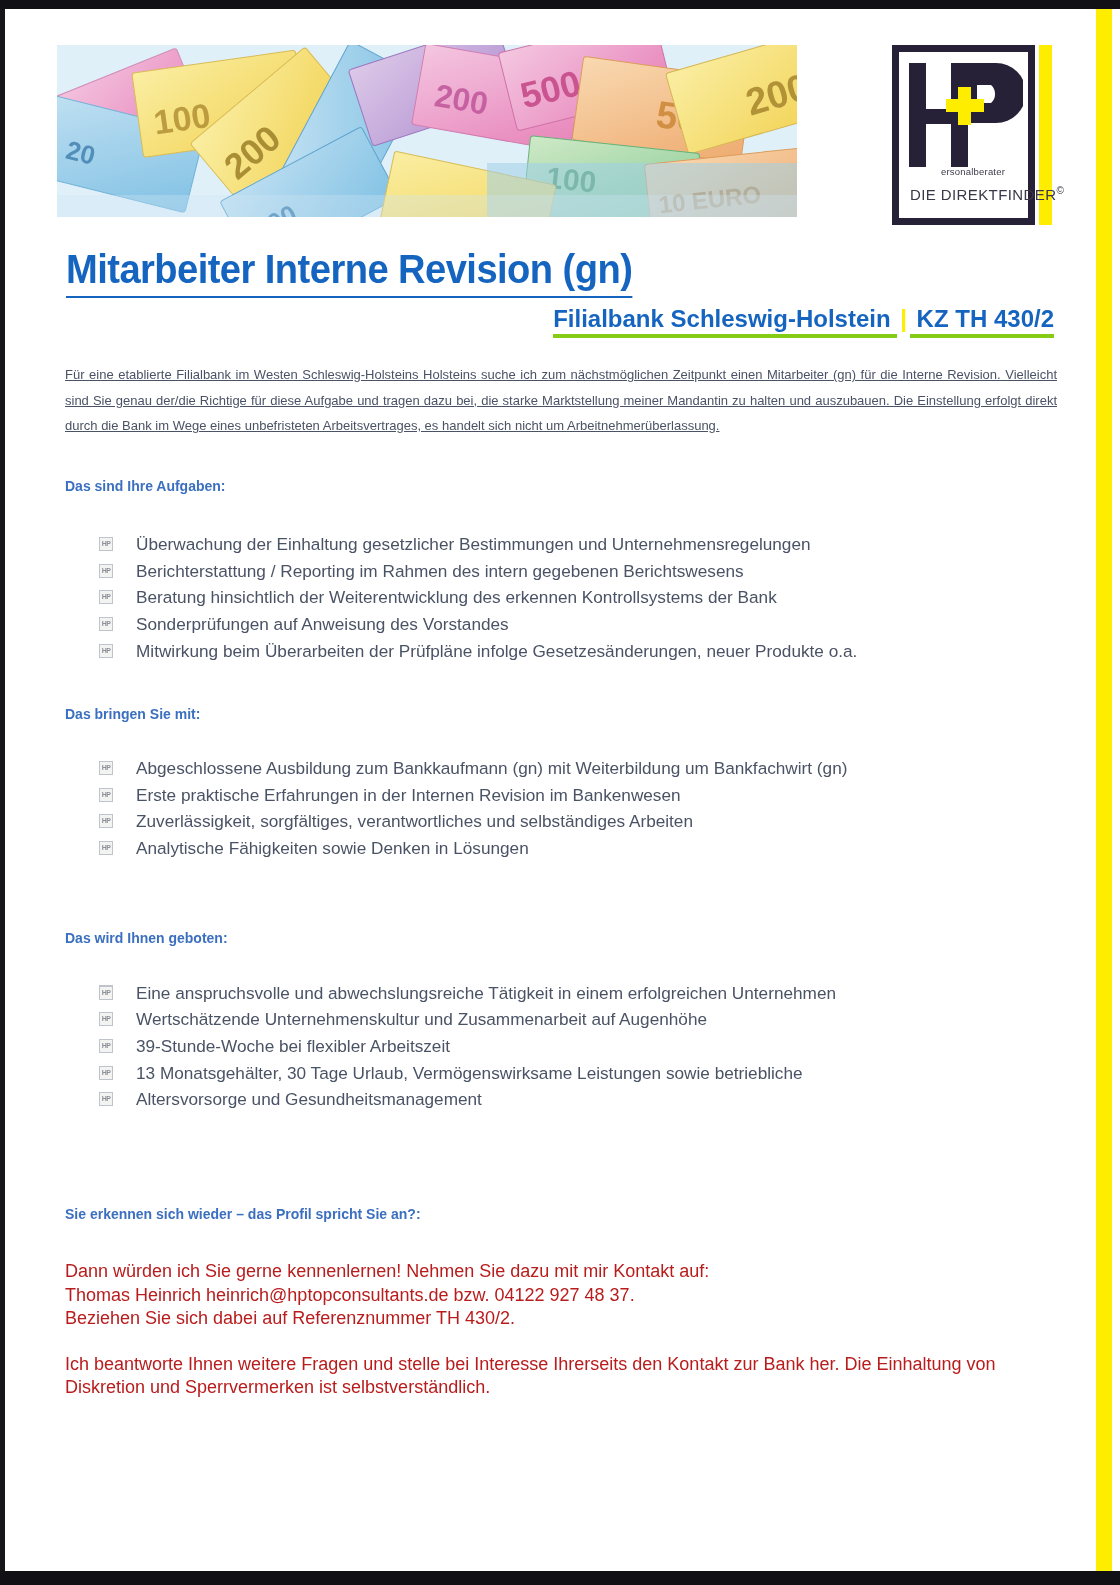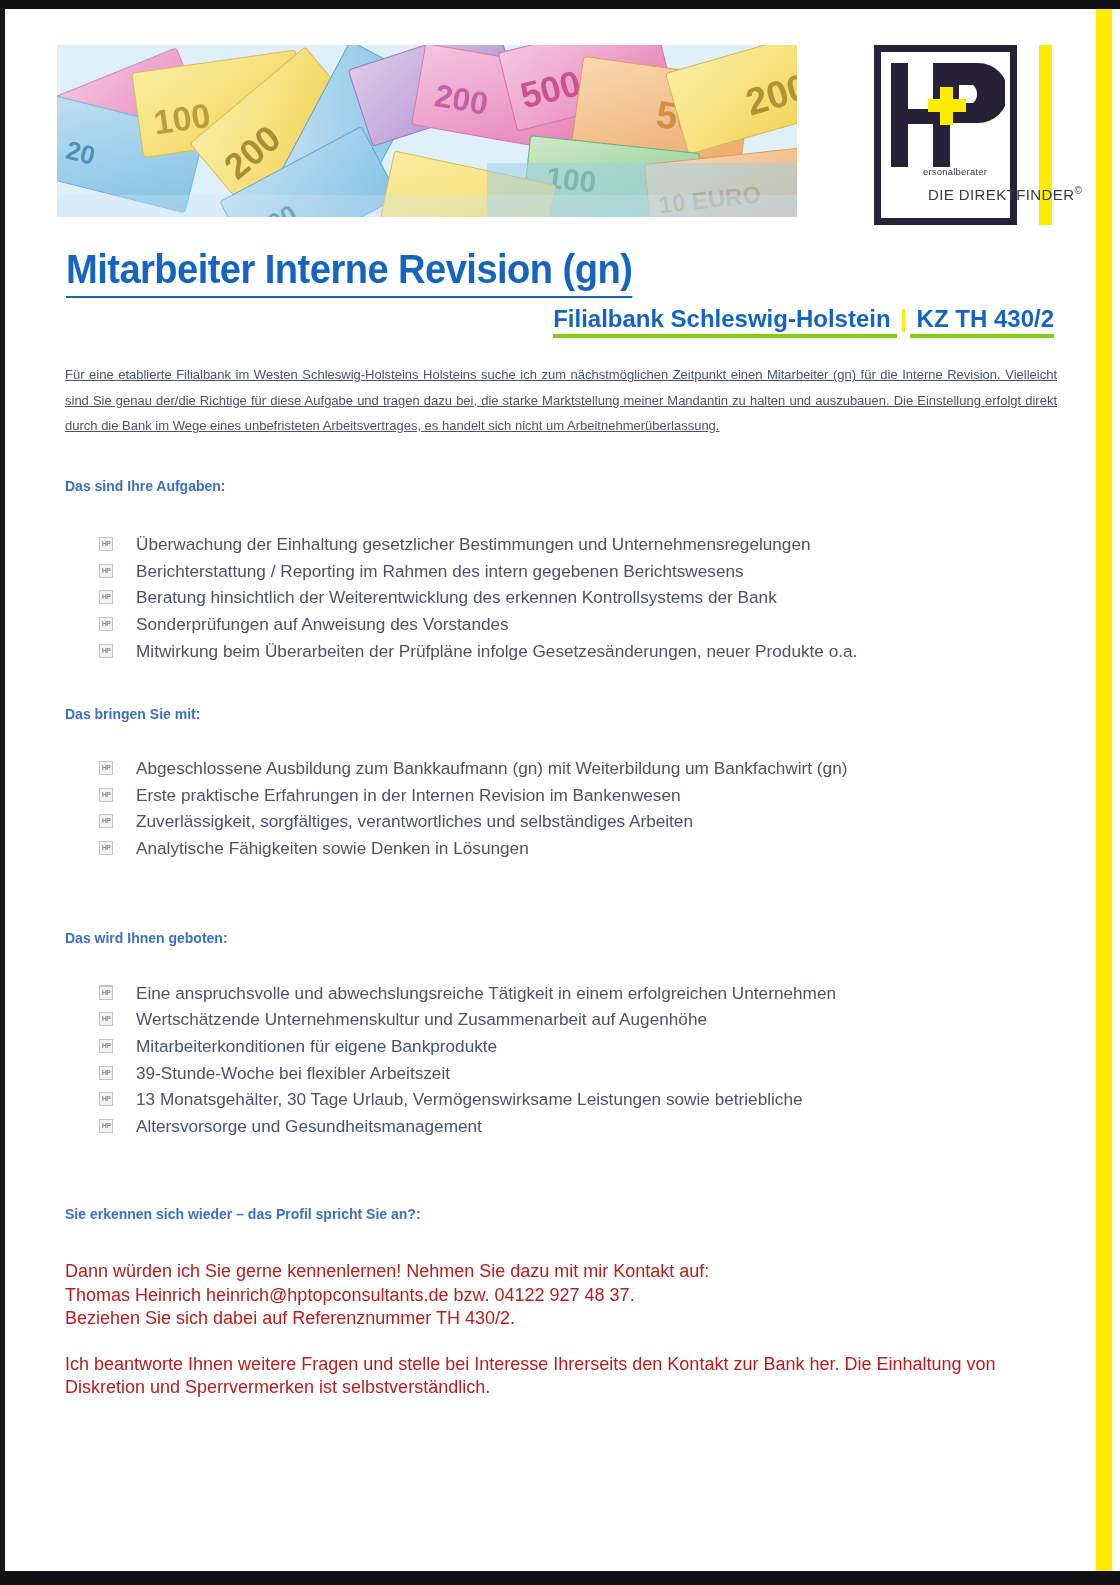--- a/index.html
+++ b/index.html
@@ -65,21 +65,21 @@
     height: 172px;
     overflow: hidden;
     background: #cfe4f2;
   }
   .banner svg { display: block; }
 
   .logo {
     position: absolute;
     right: 0;
     top: 0;
-    width: 178px;
+    width: 160px;
     height: 180px;
   }
   .logo-frame {
     position: absolute;
     left: 0; top: 0;
     width: 143px;
     height: 180px;
     border: 7px solid #272138;
     box-sizing: border-box;
     background: #ffffff;
@@ -107,21 +107,20 @@
     white-space: nowrap;
   }
   .logo-sub2 {
     position: absolute;
     left: 18px;
     top: 140px;
     font-size: 15px;
     letter-spacing: .4px;
     color: #3a3746;
     white-space: nowrap;
-    margin-left: 36px;
   }
   .logo-sub2 sup {
     font-size: 10px;
   }
 
   
   .title {
     position: absolute;
     left: 66px;
     top: 246px;
@@ -373,21 +372,21 @@
     <li><span class="bullet-icon">HP</span><span>Erste praktische Erfahrungen in der Internen Revision im Bankenwesen</span></li>
     <li><span class="bullet-icon">HP</span><span>Zuverlässigkeit, sorgfältiges, verantwortliches und selbständiges Arbeiten</span></li>
     <li><span class="bullet-icon">HP</span><span>Analytische Fähigkeiten sowie Denken in Lösungen</span></li>
   </ul>
 
   <div class="section-head" style="top:930px;">Das wird Ihnen geboten:</div>
   <ul class="bullets" style="top:978px;">
     <li><span class="bullet-icon">HP</span></li>
     <li><span class="bullet-icon">HP</span><span>Eine anspruchsvolle und abwechslungsreiche Tätigkeit in einem erfolgreichen Unternehmen</span></li>
     <li><span class="bullet-icon">HP</span><span>Wertschätzende Unternehmenskultur und Zusammenarbeit auf Augenhöhe</span></li>
-    <li><span class="bullet-icon">HP</span><span>Mitarbeiterkonditionen für eigene Bankprodukte</span></li>
+    <li><span class="bullet-icon">HP</span></li>
     <li><span class="bullet-icon">HP</span><span>39-Stunde-Woche bei flexibler Arbeitszeit</span></li>
     <li><span class="bullet-icon">HP</span><span>13 Monatsgehälter, 30 Tage Urlaub, Vermögenswirksame Leistungen sowie betriebliche</span></li>
     <li><span class="bullet-icon">HP</span><span>Altersvorsorge und Gesundheitsmanagement</span></li>
   </ul>
 
   <div class="section-head" style="top:1206px;text-align:center;">Sie erkennen sich wieder – das Profil spricht Sie an?:</div>
   <div class="closing" style="top:1260px;">
     <p>Dann würden ich Sie gerne kennenlernen! Nehmen Sie dazu mit mir Kontakt auf:</p>
     <p>Thomas Heinrich heinrich@hptopconsultants.de bzw. 04122 927 48 37.</p>
     <p>Beziehen Sie sich dabei auf Referenznummer TH 430/2.</p>

